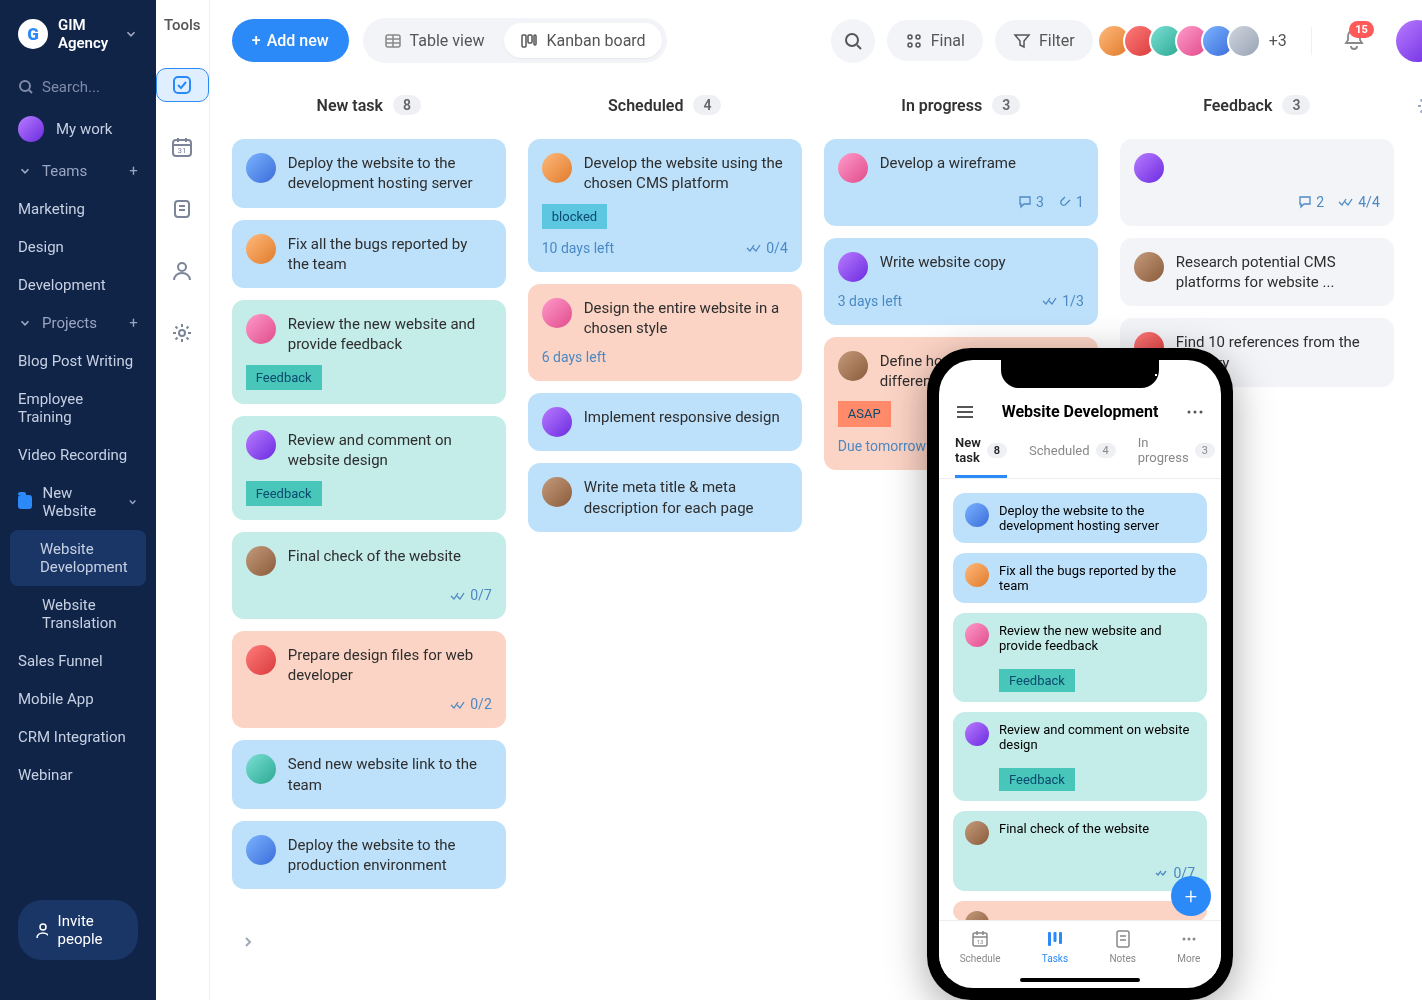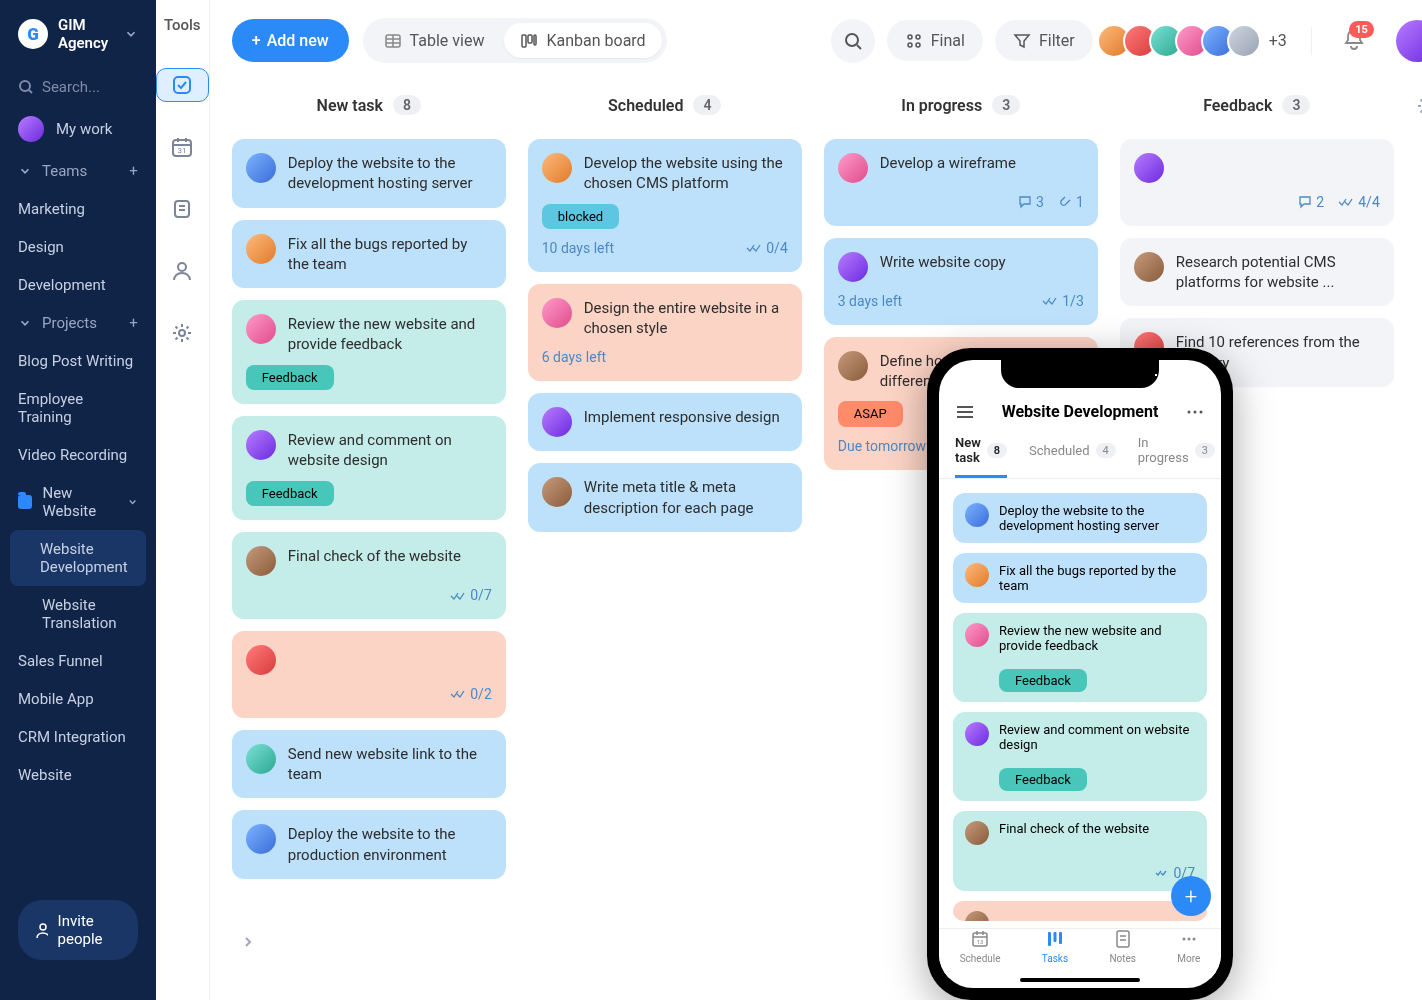--- a/index.html
+++ b/index.html
@@ -55,21 +55,21 @@
 .col-head { display: flex; align-items: center; justify-content: center; gap: 10px; padding: 14px 0 24px; font-weight: 600; color: #333; }
 .count-badge { background: #eef0f4; color: #666; border-radius: 12px; padding: 2px 10px; font-size: 14px; font-weight: 600; }
 .cards { display: flex; flex-direction: column; gap: 12px; }
 .card { border-radius: 12px; padding: 14px; font-size: 15px; color: #2e2e2e; line-height: 1.35; }
 .card-row { display: flex; gap: 12px; align-items: flex-start; }
 .card .avatar { width: 30px; height: 30px; flex-shrink: 0; }
 .card-blue { background: #bde1fb; }
 .card-teal { background: #c4ece9; }
 .card-peach { background: #fcd4c5; }
 .card-gray { background: #f2f4f7; }
-.tag { display: inline-block; margin-top: 10px; padding: 4px 16px; border-radius: 8px; font-size: 13px; color: #000000; }
+.tag { display: inline-block; margin-top: 10px; padding: 4px 10px; border-radius: 0; font-size: 13px; color: #0c4a6e; }
 .tag-feedback { background: #47c6b9; }
 .tag-blocked { background: #5dc6e0; }
 .tag-asap { background: #ff8b6b; }
 .card-meta { display: flex; justify-content: space-between; align-items: center; margin-top: 10px; font-size: 14px; color: #4c89c4; }
 .card-meta.right { justify-content: flex-end; gap: 14px; }
 .meta-icon { display: inline-flex; align-items: center; gap: 4px; }
 .settings-icon { align-self: flex-start; margin-top: 14px; color: #9aa6c2; }
 
 
 .phone { position: absolute; left: 927px; top: 348px; width: 306px; height: 652px; background: #000; border-radius: 44px; padding: 12px; z-index: 10; box-shadow: 0 10px 40px rgba(0,0,0,.35); }
@@ -81,21 +81,21 @@
 .phone-tabs { display: flex; gap: 22px; padding: 4px 16px 0; border-bottom: 1px solid #eee; font-size: 13px; color: #888; }
 .ptab { display: flex; align-items: center; gap: 6px; padding-bottom: 10px; border-bottom: 3px solid transparent; }
 .ptab.active { color: #222; border-bottom-color: #2b8af7; font-weight: 600; }
 .ptab .mini-badge { background: #eef0f4; border-radius: 10px; padding: 1px 7px; font-size: 11px; }
 .phone-cards { flex: 1; overflow-y: hidden; padding: 14px 14px 0; display: flex; flex-direction: column; gap: 10px; position: relative; }
 .pcard { border-radius: 12px; padding: 10px 12px; font-size: 13px; display: flex; gap: 10px; align-items: flex-start; flex-wrap: wrap; }
 .pcard .avatar { width: 24px; height: 24px; }
 .pcard-body { flex: 1; min-width: 160px; }
 .pcard .tag { margin-top: 6px; margin-left: 34px; }
 .phone-fab { position: absolute; right: 22px; bottom: 84px; width: 40px; height: 40px; border-radius: 50%; background: #2b8af7; color: #fff; display: flex; align-items: center; justify-content: center; font-size: 22px; font-weight: 300; }
-.phone-nav { display: flex; justify-content: space-around; padding: 0 0 14px; border-top: 1px solid #eee; background: #fff; }
+.phone-nav { display: flex; justify-content: space-around; padding: 8px 0 14px; border-top: 1px solid #eee; background: #fff; }
 .pnav { display: flex; flex-direction: column; align-items: center; gap: 2px; font-size: 10px; color: #888; }
 .pnav.active { color: #2b8af7; }
 .home-ind { width: 120px; height: 4px; background: #000; border-radius: 4px; margin: 0 auto 6px; }
 
 .av-red{background:linear-gradient(135deg,#ff7b7b,#d93b3b);}
 .av-blue{background:linear-gradient(135deg,#7bb3ff,#3b6cd9);}
 .av-teal{background:linear-gradient(135deg,#7be0d4,#2ba892);}
 .av-orange{background:linear-gradient(135deg,#ffb97b,#e07b2b);}
 .av-purple{background:linear-gradient(135deg,#b97bff,#6b2be0);}
 .av-pink{background:linear-gradient(135deg,#ff9bcb,#e04b8a);}
@@ -151,21 +151,21 @@
       <span>New Website</span>
       <svg class="chev" viewBox="0 0 16 16" style="margin-left:4px">
           <path d="M4 6l4 4 4-4" stroke="#9aa6c2" stroke-width="2" fill="none"></path>
         </svg>
     </div>
     <div class="side-sub active">Website Development</div>
     <div class="side-sub">Website Translation</div>
     <div class="side-item">Sales Funnel</div>
     <div class="side-item">Mobile App</div>
     <div class="side-item">CRM Integration</div>
-    <div class="side-item">Website</div>
+    <div class="side-item">Webinar</div>
     <div class="invite-btn">
       <svg width="18" height="18">
           <circle cx="9" cy="6" r="3" stroke="#fff" stroke-width="1.5" fill="none"></circle>
           <path d="M3 17c0-3 2.5-5 6-5s6 2 6 5" stroke="#fff" stroke-width="1.5" fill="none"></path>
         </svg>
       <span>Invite people</span>
     </div>
   </aside>
 
   <div class="rail">
@@ -305,20 +305,21 @@
               <div class="card-meta">
                 <span></span>
                 <span class="meta-icon"><svg width="16" height="12">
                     <path d="M1 6l3 3L8 3M7 6l3 3 4-6" stroke="currentColor" fill="none" stroke-width="1.3"></path>
                   </svg>0/7</span>
               </div>
             </div>
             <div class="card card-peach">
               <div class="card-row">
                 <div class="avatar av-red"></div>
+                <div>Prepare design files for web developer</div>
               </div>
               <div class="card-meta">
                 <span></span>
                 <span class="meta-icon"><svg width="16" height="12">
                     <path d="M1 6l3 3L8 3M7 6l3 3 4-6" stroke="currentColor" fill="none" stroke-width="1.3"></path>
                   </svg>0/2</span>
               </div>
             </div>
             <div class="card card-blue">
               <div class="card-row">

